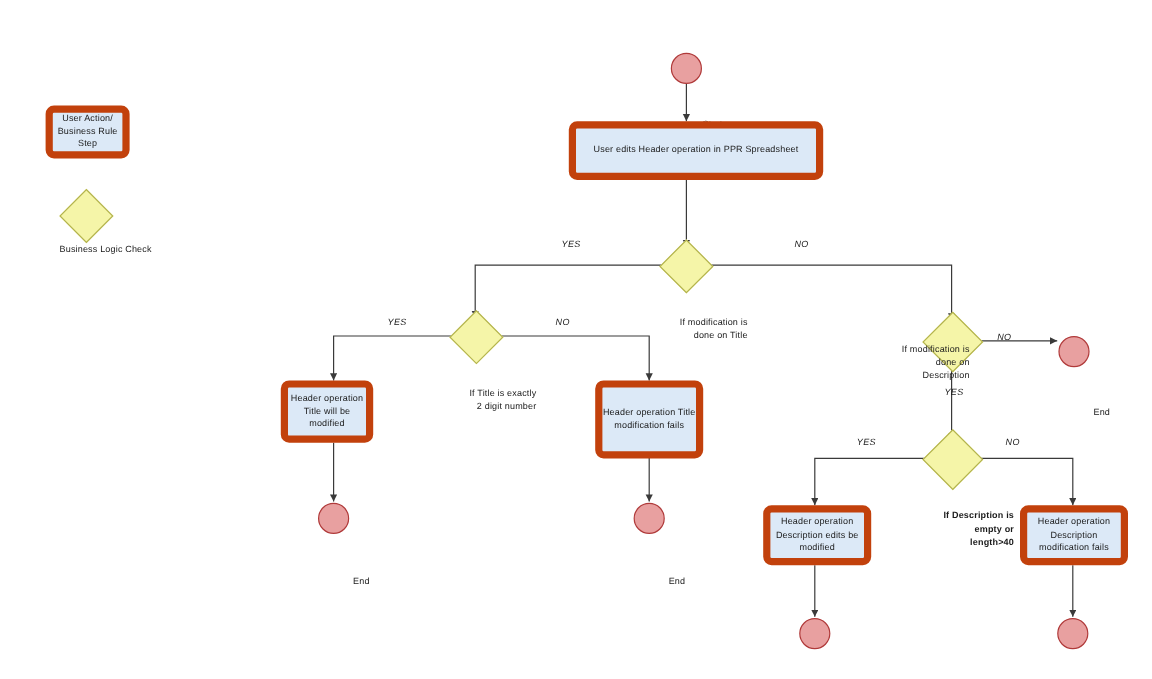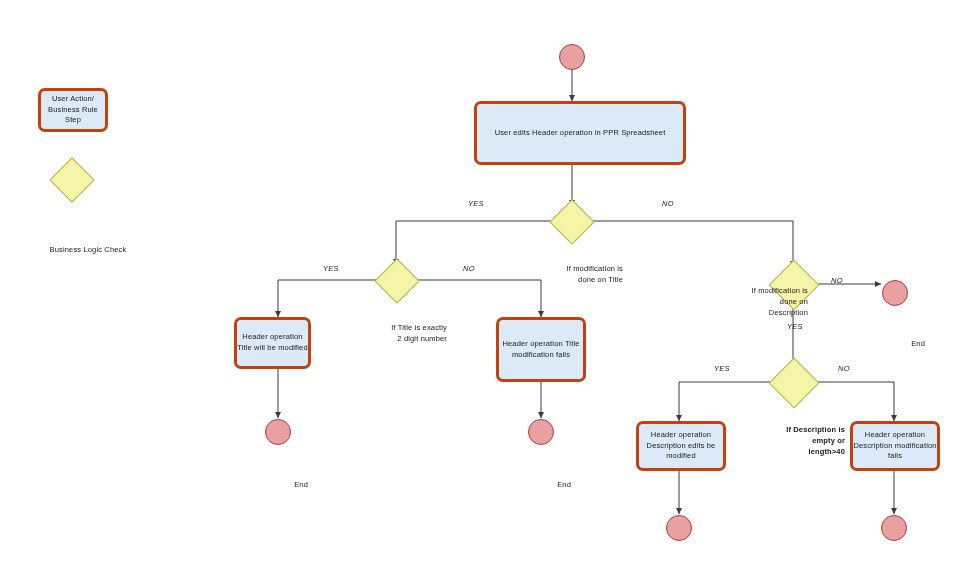--- a/index.html
+++ b/index.html
@@ -22,21 +22,21 @@
     width: 960px;
     height: 566px;
     pointer-events: none;
   }
   .node {
     position: absolute;
     box-sizing: border-box;
   }
   .process {
     background: #dce9f7;
-    border: 3px solid #c2410c;
+    border: 6px solid #c2410c;
     border-radius: 7px;
     display: flex;
     align-items: center;
     justify-content: center;
     text-align: center;
     color: #1a1a1a;
     font-size: 7.5px;
     line-height: 1.45;
     letter-spacing: .15px;
     padding: 2px 0;
@@ -77,21 +77,20 @@
     font-size: 7.5px;
     color: #1a1a1a;
     letter-spacing: .3px;
     font-style: italic;
   }
   .legend-label {
     position: absolute;
     font-size: 7.5px;
     color: #1a1a1a;
     letter-spacing: .15px;
-    margin-top: 42px;
   }
 </style>
 </head>
 <body>
 
 <div id="canvas">
 
   <svg class="edges" viewBox="0 0 960 566">
     <defs>
       <marker id="arrow" markerWidth="7" markerHeight="7" refX="6" refY="3" orient="auto" markerUnits="strokeWidth">
@@ -135,21 +134,21 @@
 Step</div>
 
   <div class="decision-wrap" style="left:56px; top:164px;">
     <div class="decision"></div>
   </div>
   <div class="legend-label" style="left:28px; top:203px; width:120px; text-align:center;">Business Logic Check</div>
 
   <div class="node terminator" style="left:559px; top:44px;"></div>
   <div class="label" style="left:542px; top:75px; width:60px;">Start</div>
 
-  <div class="node process" style="left:474px; top:101px; width:212px; height:64px;">User edits Header operation in PPR
+  <div class="node process" style="left:474px; top:101px; width:212px; height:49px;">User edits Header operation in PPR
 Spreadsheet</div>
 
   <div class="decision-wrap" style="left:556px; top:206px;">
     <div class="decision"></div>
   </div>
   <div class="label" style="left:521px; top:240px; width:102px;">If modification is
 done on Title</div>
 
   <div class="edge-label" style="left:468px; top:199px;">YES</div>
   <div class="edge-label" style="left:662px; top:199px;">NO</div>

